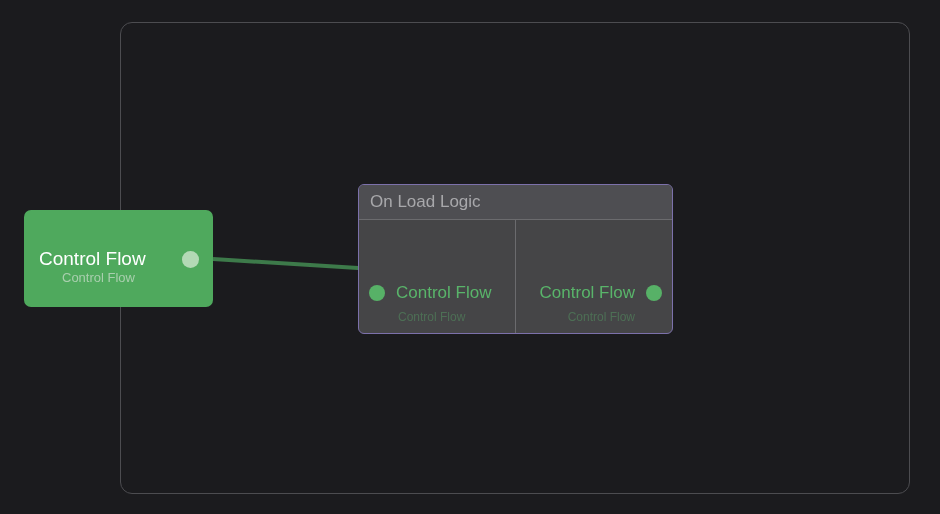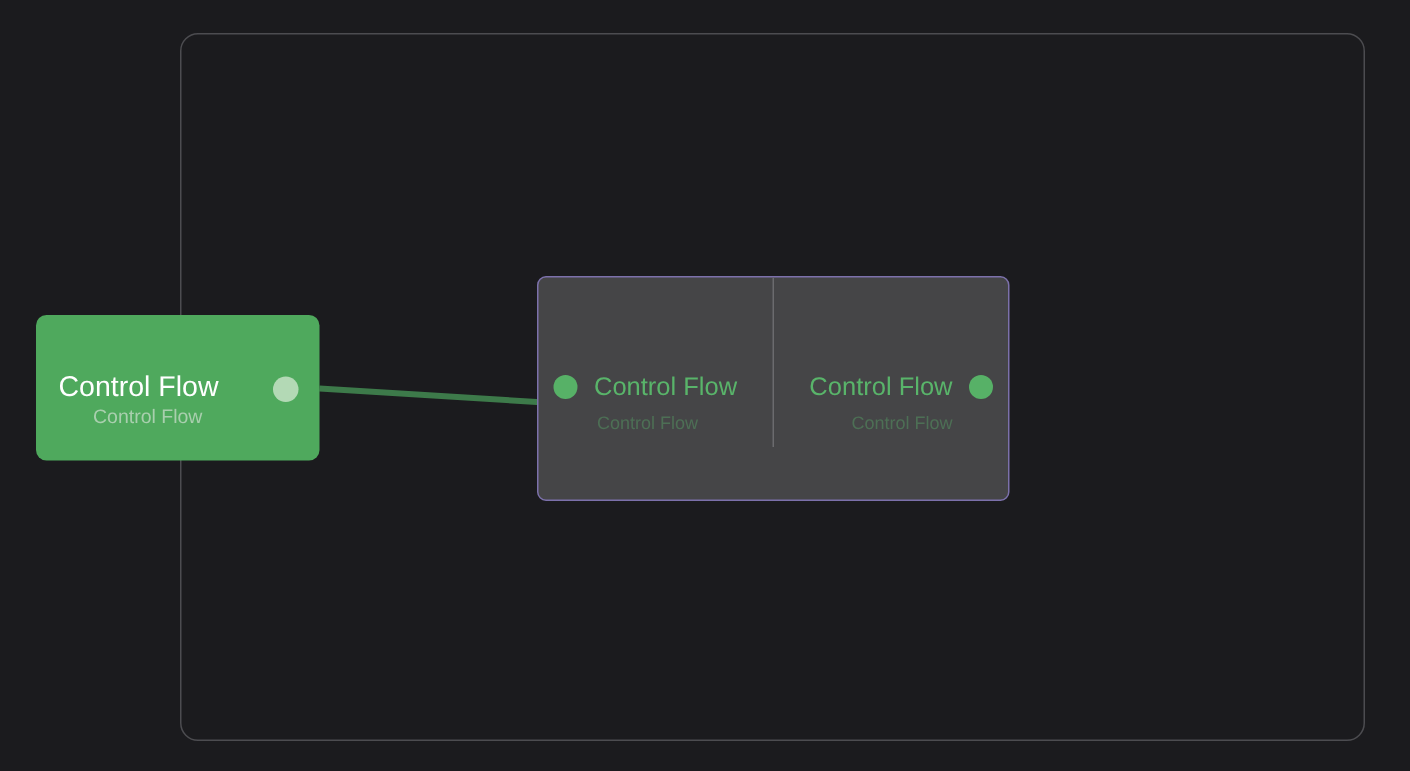--- a/index.html
+++ b/index.html
@@ -187,20 +187,23 @@
 
   <div id="source-node">
     <div class="port-row">
       <span class="node-title">Control Flow</span>
       <span class="dot-out-light"></span>
     </div>
     <div class="node-sub">Control Flow</div>
   </div>
 
   <div id="group-node">
+    <div id="group-header">
+      <span class="group-title">On Load Logic</span>
+    </div>
     <div id="group-body">
 
       <div class="port-col left-col">
         <div class="port-line">
           <span class="dot-green"></span>
           <span class="port-label">Control Flow</span>
         </div>
         <div class="port-sub">Control Flow</div>
       </div>
 

